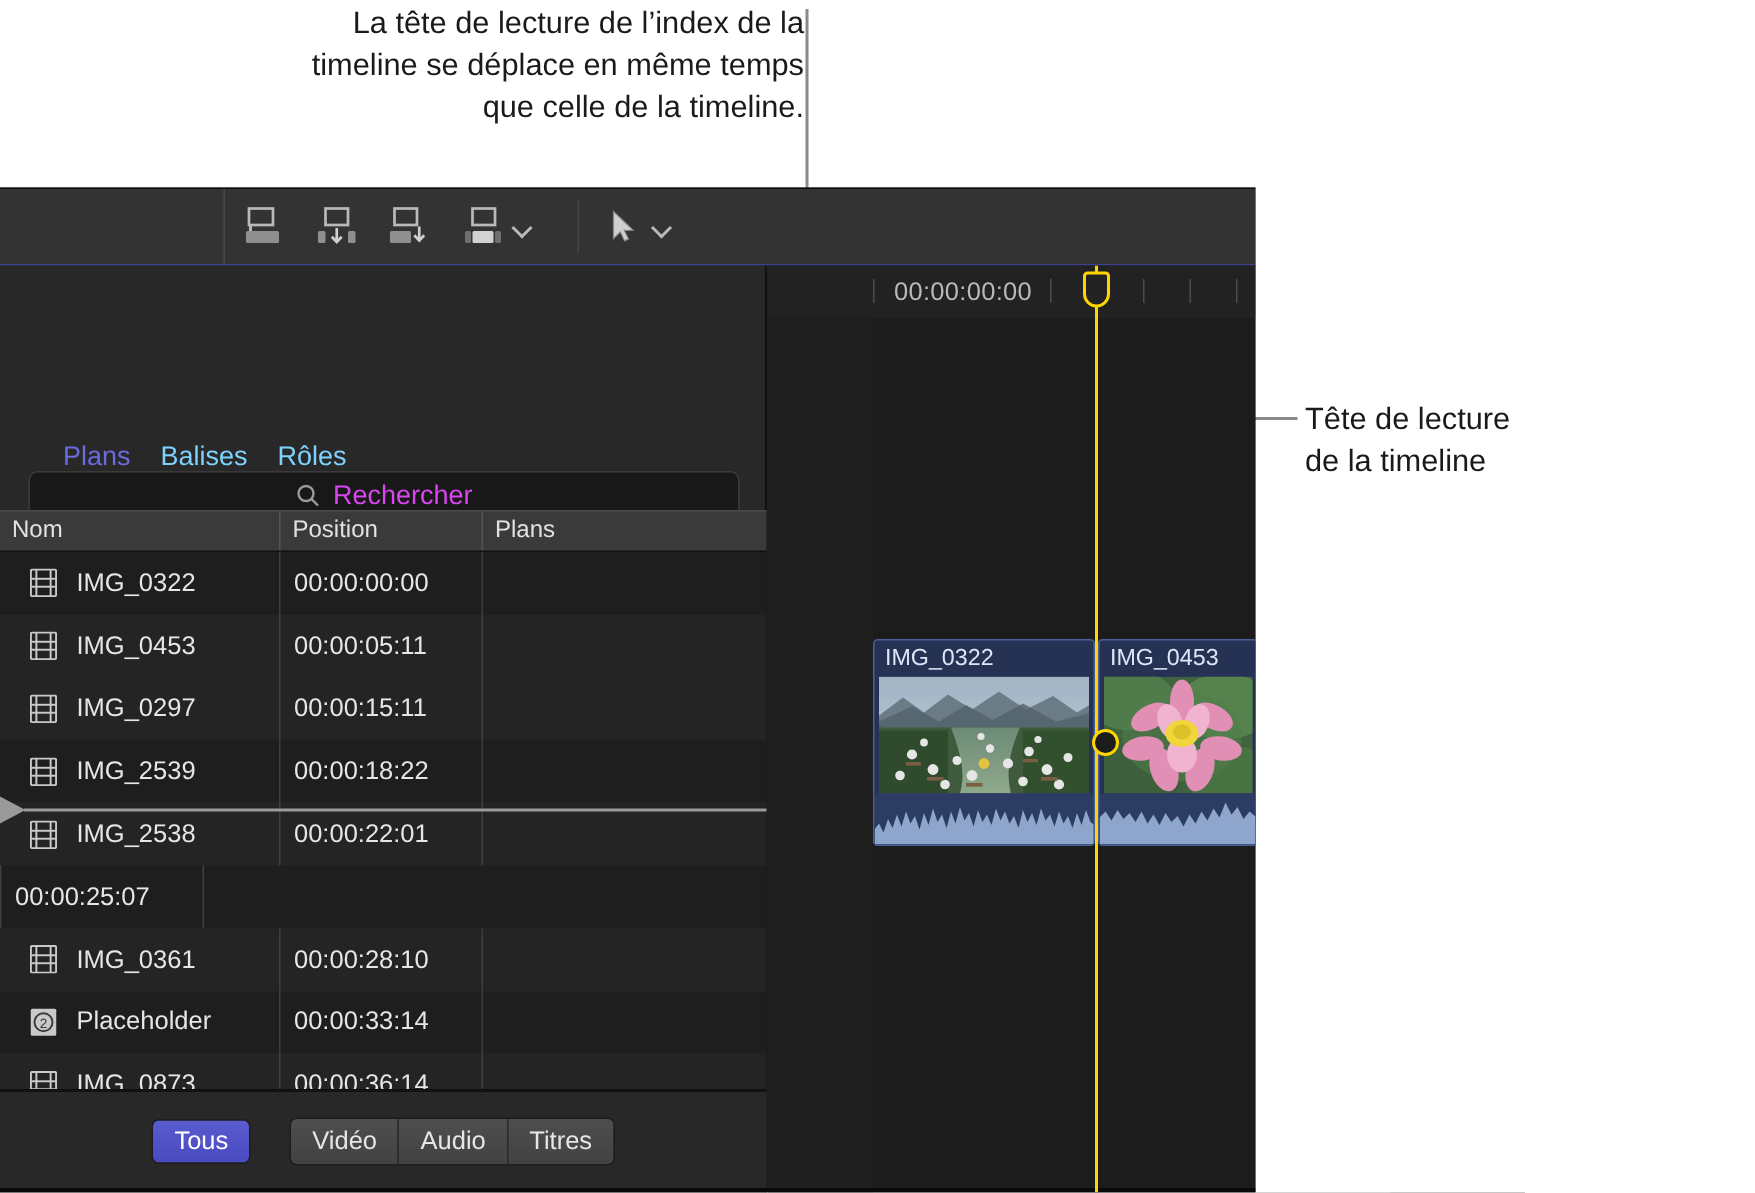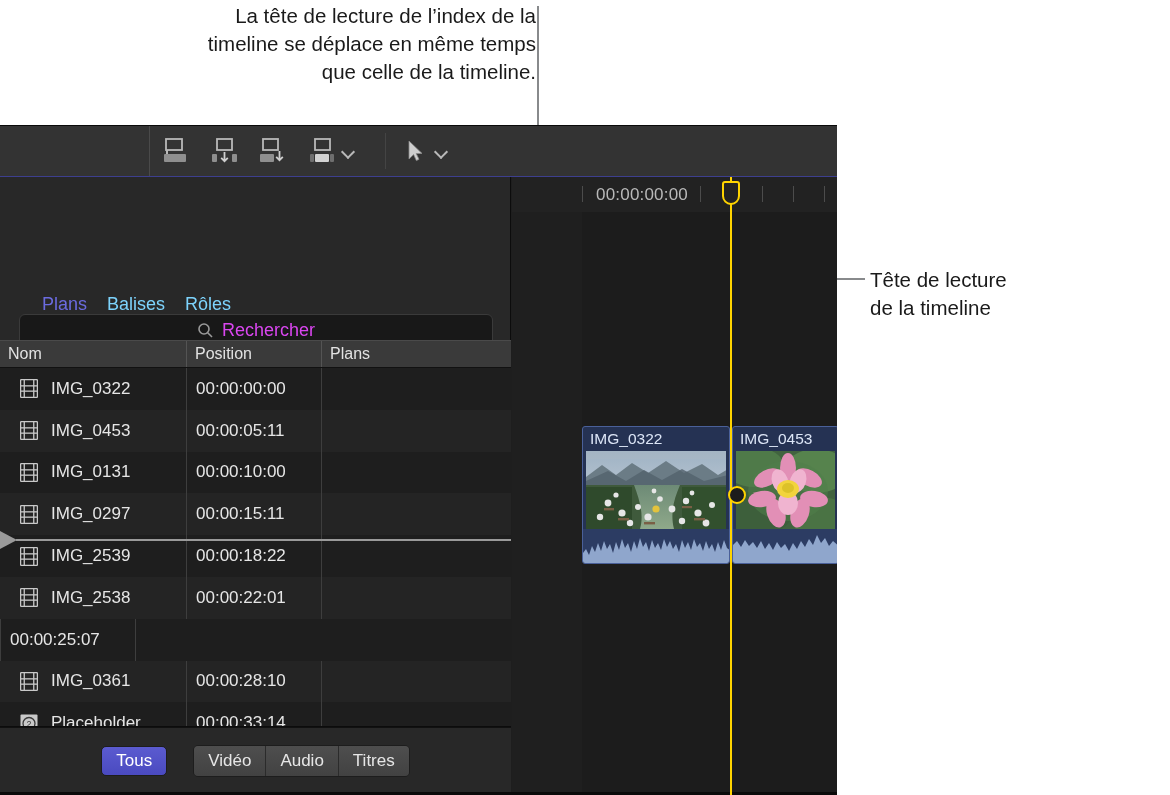--- a/index.html
+++ b/index.html
@@ -285,34 +285,20 @@
               <span class="film-icon"><svg width="18" height="19" viewBox="0 0 18 19">
                   <rect x="0.6" y="0.6" width="16.8" height="17.8" rx="1" fill="none" stroke="#c9c9c9" stroke-width="1.3"></rect>
                   <rect x="3.6" y="0.6" width="1.3" height="17.8" fill="#c9c9c9"></rect>
                   <rect x="13.1" y="0.6" width="1.3" height="17.8" fill="#c9c9c9"></rect>
                   <rect x="0.6" y="6.2" width="16.8" height="1.3" fill="#c9c9c9"></rect>
                   <rect x="0.6" y="11.5" width="16.8" height="1.3" fill="#c9c9c9"></rect>
                 </svg></span>
               <span>IMG_0453</span>
             </div>
             <div class="cell c1">00:00:05:11</div>
-            <div class="cell c2"></div>
-          </div>
-          <div class="row even">
-            <div class="cell c0">
-              <span class="film-icon"><svg width="18" height="19" viewBox="0 0 18 19">
-                  <rect x="0.6" y="0.6" width="16.8" height="17.8" rx="1" fill="none" stroke="#c9c9c9" stroke-width="1.3"></rect>
-                  <rect x="3.6" y="0.6" width="1.3" height="17.8" fill="#c9c9c9"></rect>
-                  <rect x="13.1" y="0.6" width="1.3" height="17.8" fill="#c9c9c9"></rect>
-                  <rect x="0.6" y="6.2" width="16.8" height="1.3" fill="#c9c9c9"></rect>
-                  <rect x="0.6" y="11.5" width="16.8" height="1.3" fill="#c9c9c9"></rect>
-                </svg></span>
-              <span>IMG_0131</span>
-            </div>
-            <div class="cell c1">00:00:10:00</div>
             <div class="cell c2"></div>
           </div>
           <div class="row odd">
             <div class="cell c0">
               <span class="film-icon"><svg width="18" height="19" viewBox="0 0 18 19">
                   <rect x="0.6" y="0.6" width="16.8" height="17.8" rx="1" fill="none" stroke="#c9c9c9" stroke-width="1.3"></rect>
                   <rect x="3.6" y="0.6" width="1.3" height="17.8" fill="#c9c9c9"></rect>
                   <rect x="13.1" y="0.6" width="1.3" height="17.8" fill="#c9c9c9"></rect>
                   <rect x="0.6" y="6.2" width="16.8" height="1.3" fill="#c9c9c9"></rect>
                   <rect x="0.6" y="11.5" width="16.8" height="1.3" fill="#c9c9c9"></rect>

